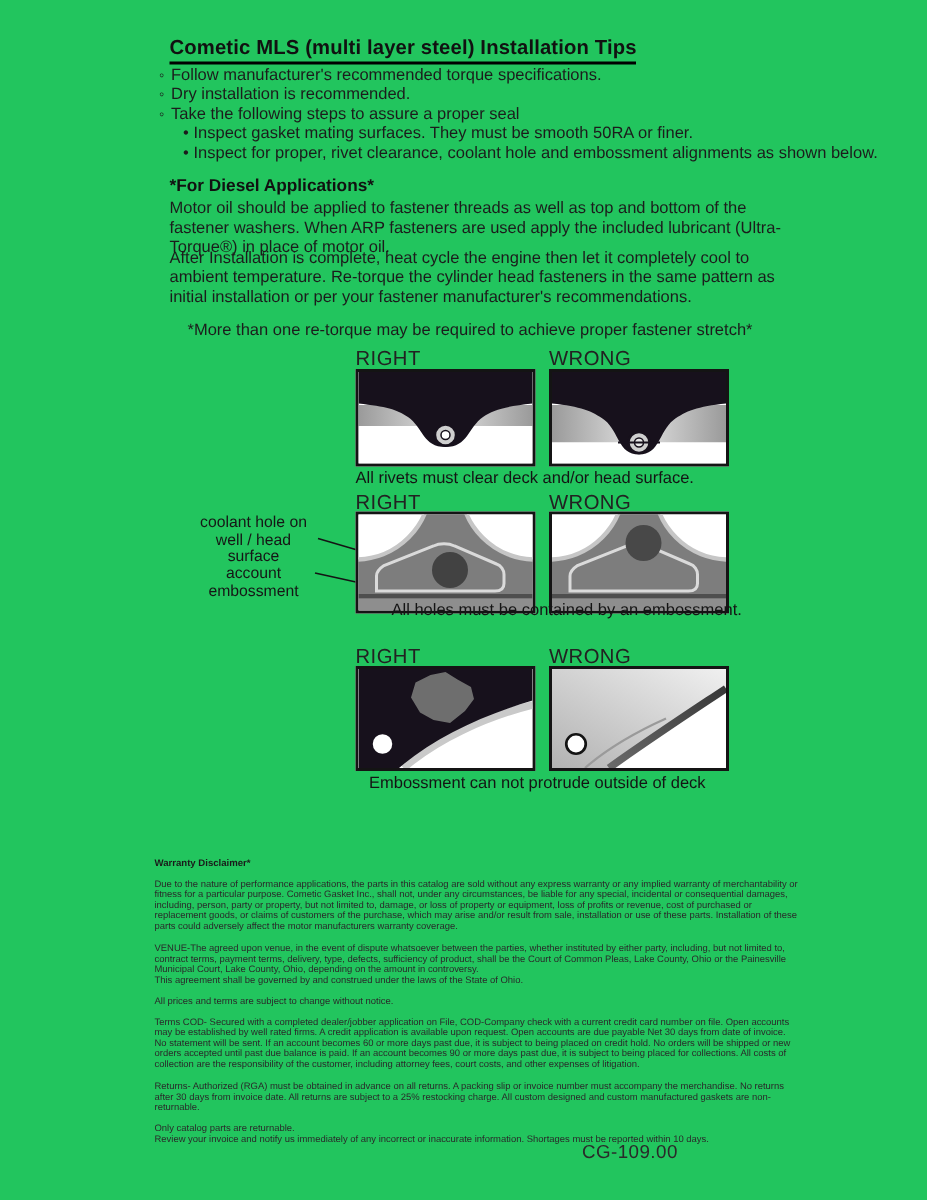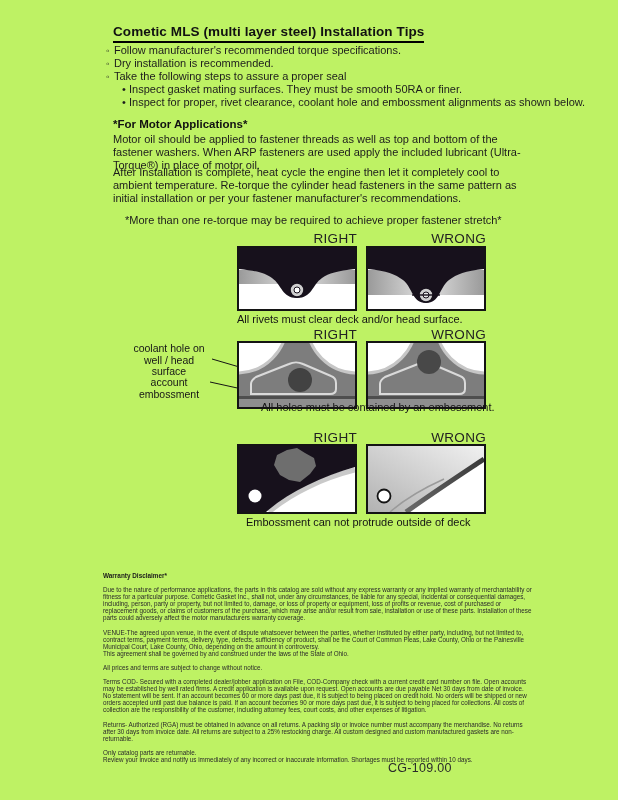--- a/index.html
+++ b/index.html
@@ -1,35 +1,35 @@
 <!DOCTYPE html>
 <html><head>
 <meta charset="utf-8">
 <style>
   html,body{margin:0;padding:0;background:#ffffff;}
   .page{
-    position:relative;width:618px;height:800px;background:#bef264;
+    position:relative;width:618px;height:800px;background:#22c55e;
     font-family:"Liberation Sans","DejaVu Sans",sans-serif;color:#1a1a1a;overflow:hidden;
   }
   .abs{position:absolute;}
   .title{
     left:113px;top:24px;font-size:13.5px;font-weight:bold;color:#111;
     border-bottom:2px solid #000;padding-bottom:2px;letter-spacing:0.1px;
   }
   .bullets{left:106px;top:44px;font-size:11px;line-height:13px;color:#1c1c1c;}
   .sub-bullets{left:122px;top:83px;font-size:11px;line-height:13px;color:#1c1c1c;}
   .b-row{display:flex;align-items:flex-start;}
   .marker{width:8px;flex:0 0 8px;font-size:10px;line-height:13px;}
   .sub-bullets .marker{width:7px;flex:0 0 7px;font-size:11px;}
   .section-head{left:113px;top:118px;font-size:11.5px;font-weight:bold;color:#111;}
   .body-par{left:113px;width:424px;font-size:11px;line-height:13.2px;color:#1c1c1c;}
   .par1{top:133px;}
   .par2{top:166px;}
   .note{top:214px;margin-left:12px;}
-  .rw-label{font-size:13.5px;color:#222;text-align:right;width:120px;letter-spacing:0.3px;}
+  .rw-label{font-size:13.5px;color:#222;text-align:left;width:120px;letter-spacing:0.3px;}
   .dbox{width:116px;height:0;border:2px solid #141414;background:#fff;}
   .dbox svg{display:block;}
   .caption{font-size:11px;color:#141414;line-height:12px;}
   .ptr-label{font-size:10.5px;color:#161616;text-align:center;width:82px;line-height:11.5px;}
   .fineprint{left:103px;top:572px;width:430px;font-size:6.3px;line-height:7.1px;color:#2a2a2a;}
   .fineprint h4{margin:0;font-size:6.4px;font-weight:bold;color:#1a1a1a;}
   .fineprint p{margin:7px 0 0 0;}
   .fineprint p.tight{margin-top:0;}
   .footer{left:388px;top:761px;font-size:12.5px;color:#2a2a2a;letter-spacing:0.3px;}
 </style>
@@ -58,21 +58,21 @@
     <div class="b-row">
       <span class="marker">•</span>
       <span>Inspect gasket mating surfaces.  They must be smooth 50RA or finer.</span>
     </div>
     <div class="b-row">
       <span class="marker">•</span>
       <span>Inspect for proper, rivet clearance, coolant hole and embossment alignments as shown below.</span>
     </div>
   </div>
 
-  <div class="abs section-head">*For Motor Applications*</div>
+  <div class="abs section-head">*For Diesel Applications*</div>
   <div class="abs body-par par1">Motor oil should be applied to fastener threads as well as top and bottom of the fastener washers. When ARP fasteners are used apply the included lubricant (Ultra-Torque®) in place of motor oil.</div>
   <div class="abs body-par par2">After Installation is complete, heat cycle the engine then let it completely cool to ambient temperature. Re-torque the cylinder head fasteners in the same pattern as initial installation or per your fastener manufacturer's recommendations.</div>
   <div class="abs body-par note">*More than one re-torque may be required to achieve proper fastener stretch*</div>
 
   <div class="abs rw-label" style="left:237px;top:231px;">RIGHT</div>
   <div class="abs rw-label" style="left:366px;top:231px;">WRONG</div>
 
   <div class="abs dbox" style="left:237px;top:246px;height:61px;">
     <svg width="116" height="61" viewBox="0 0 116 61">
       <defs>

